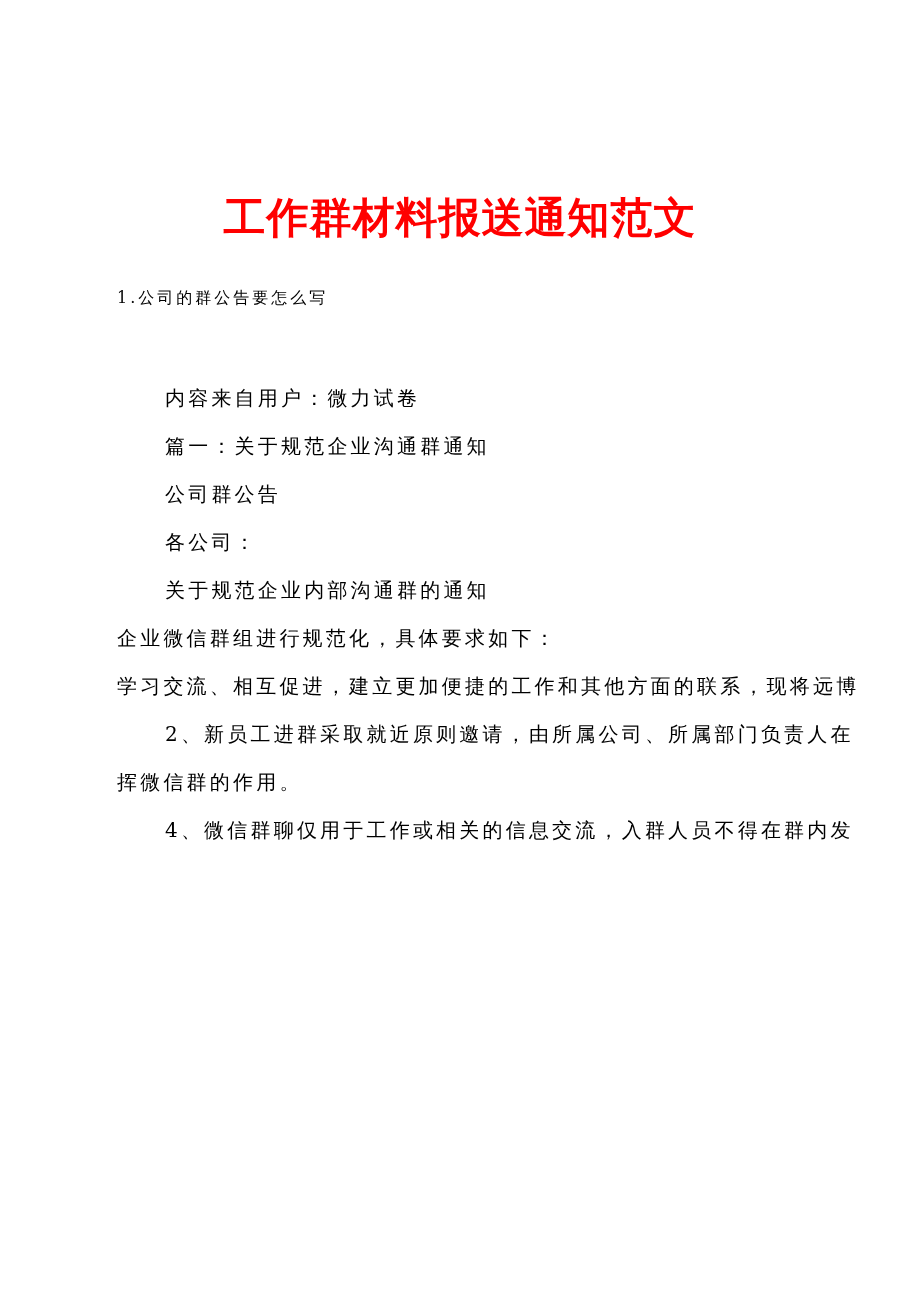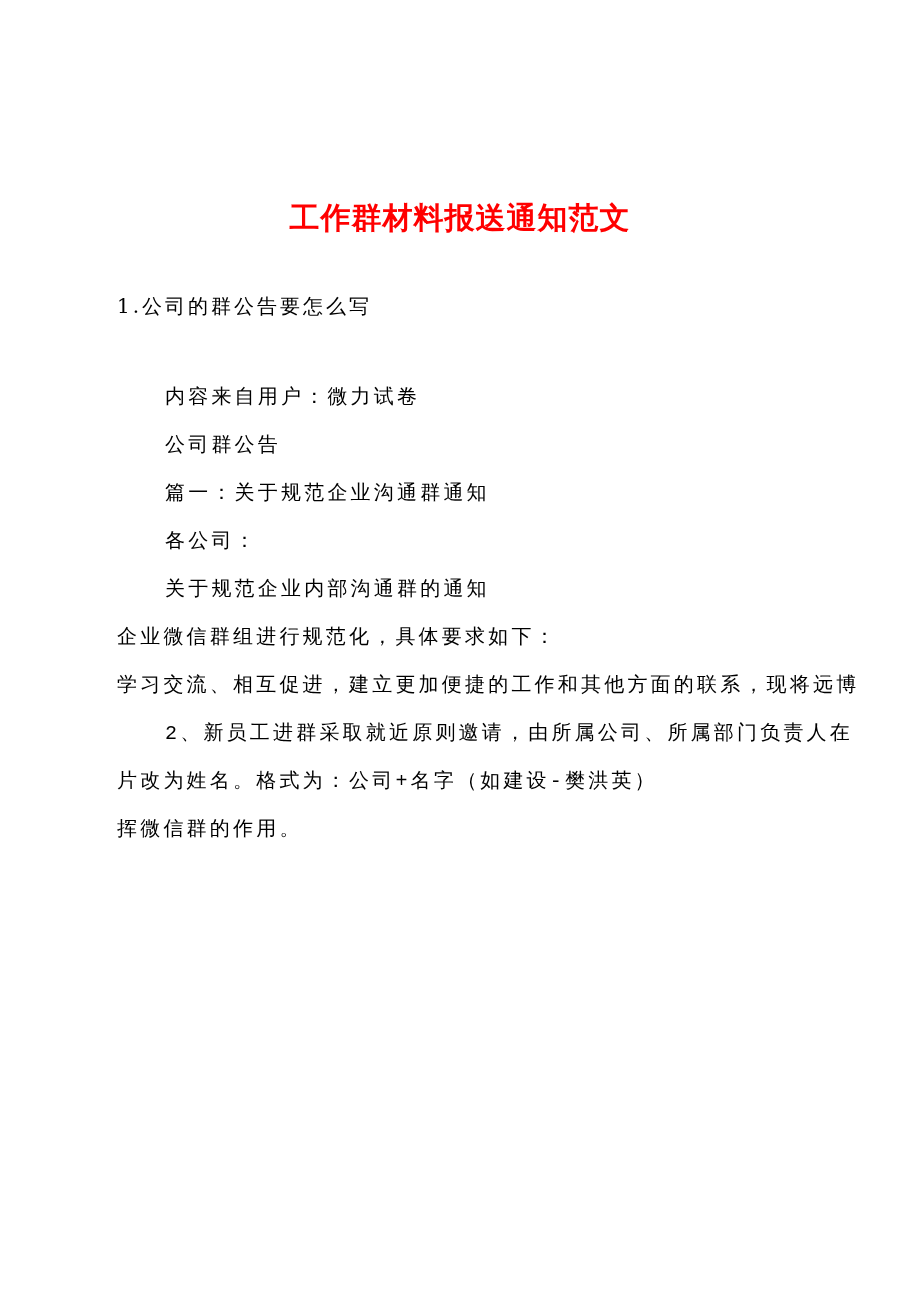--- a/index.html
+++ b/index.html
@@ -14,80 +14,78 @@
       overflow: hidden;
       font-family: "DejaVu Serif", "Liberation Serif", serif;
       color: #000000;
     }
     .title {
       position: absolute;
       top: 196px;
       left: 0;
       width: 920px;
       text-align: center;
-      font-size: 30px;
+      font-size: 42px;
       font-weight: bold;
       color: #ff0000;
       letter-spacing: 1px;
       line-height: 44px;
       font-family: "DejaVu Sans", "Liberation Sans", sans-serif;
     }
     .heading {
       position: absolute;
       top: 284px;
       left: 117px;
-      font-size: 20px;
+      font-size: 16px;
       line-height: 28px;
       letter-spacing: 3px;
-      margin-top: 8px;
     }
     .body-text {
       position: absolute;
       left: 117px;
       width: 690px;
       font-size: 20px;
       letter-spacing: 3.2px;
       line-height: 48px;
     }
     .p {
       margin: 0;
       white-space: nowrap;
-      font-family: Liberation Mono, monospace;
     }
     .indent {
       padding-left: 48px;
     }
   </style>
 </head>
 <body>
 
 <div>
   <div class="title">工作群材料报送通知范文</div>
 
   <div class="heading">1.公司的群公告要怎么写</div>
 
   <div class="body-text" style="top:374px;">
     <p class="p indent">内容来自用户：微力试卷</p>
+    <p class="p indent">篇一：关于规范企业沟通群通知</p>
     <p class="p indent">公司群公告</p>
-    <p class="p indent">篇一：关于规范企业沟通群通知</p>
     <p class="p indent">各公司：</p>
     <p class="p indent">关于规范企业内部沟通群的通知</p>
 
     <div>
       <p class="p">企业微信群组进行规范化，具体要求如下：</p>
       <p class="p">学习交流、相互促进，建立更加便捷的工作和其他方面的联系，现将远博</p>
     </div>
 
 
     <div>
       <p class="p indent">2、新员工进群采取就近原则邀请，由所属公司、所属部门负责人在</p>
     </div>
 
     <div>
-      <p class="p">片改为姓名。格式为：公司+名字（如建设-樊洪英）</p>
     </div>
 
     <div>
       <p class="p">挥微信群的作用。</p>
     </div>
 
+    <p class="p indent">4、微信群聊仅用于工作或相关的信息交流，入群人员不得在群内发</p>
   </div>
 </div>
 
 </body></html>

